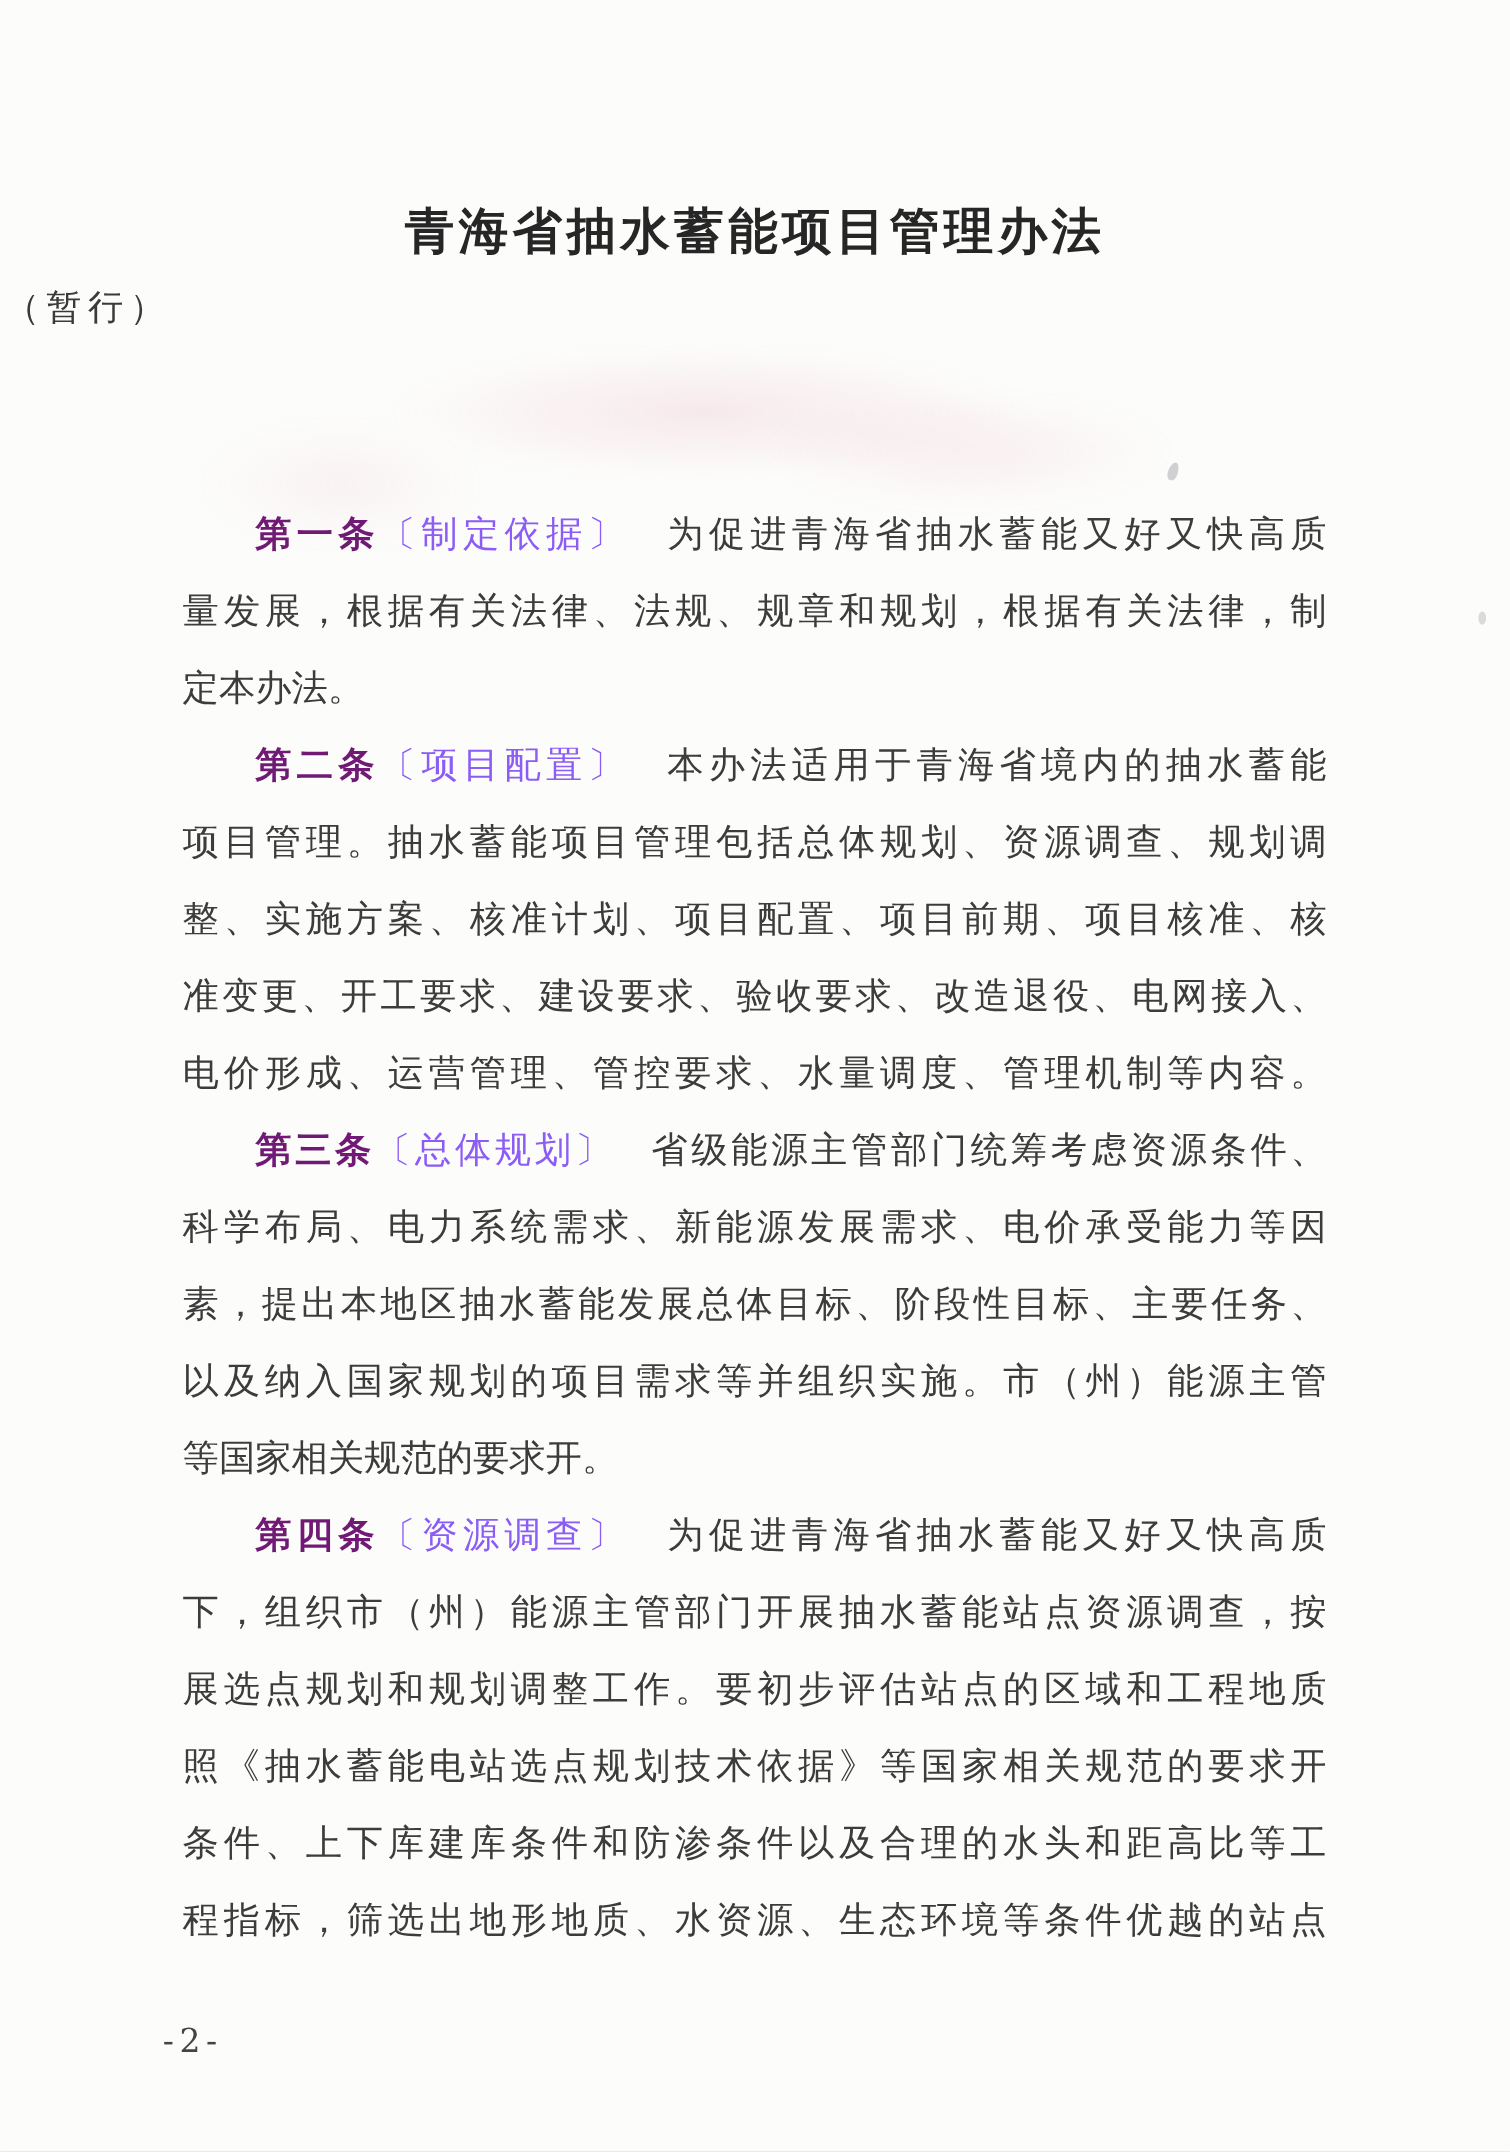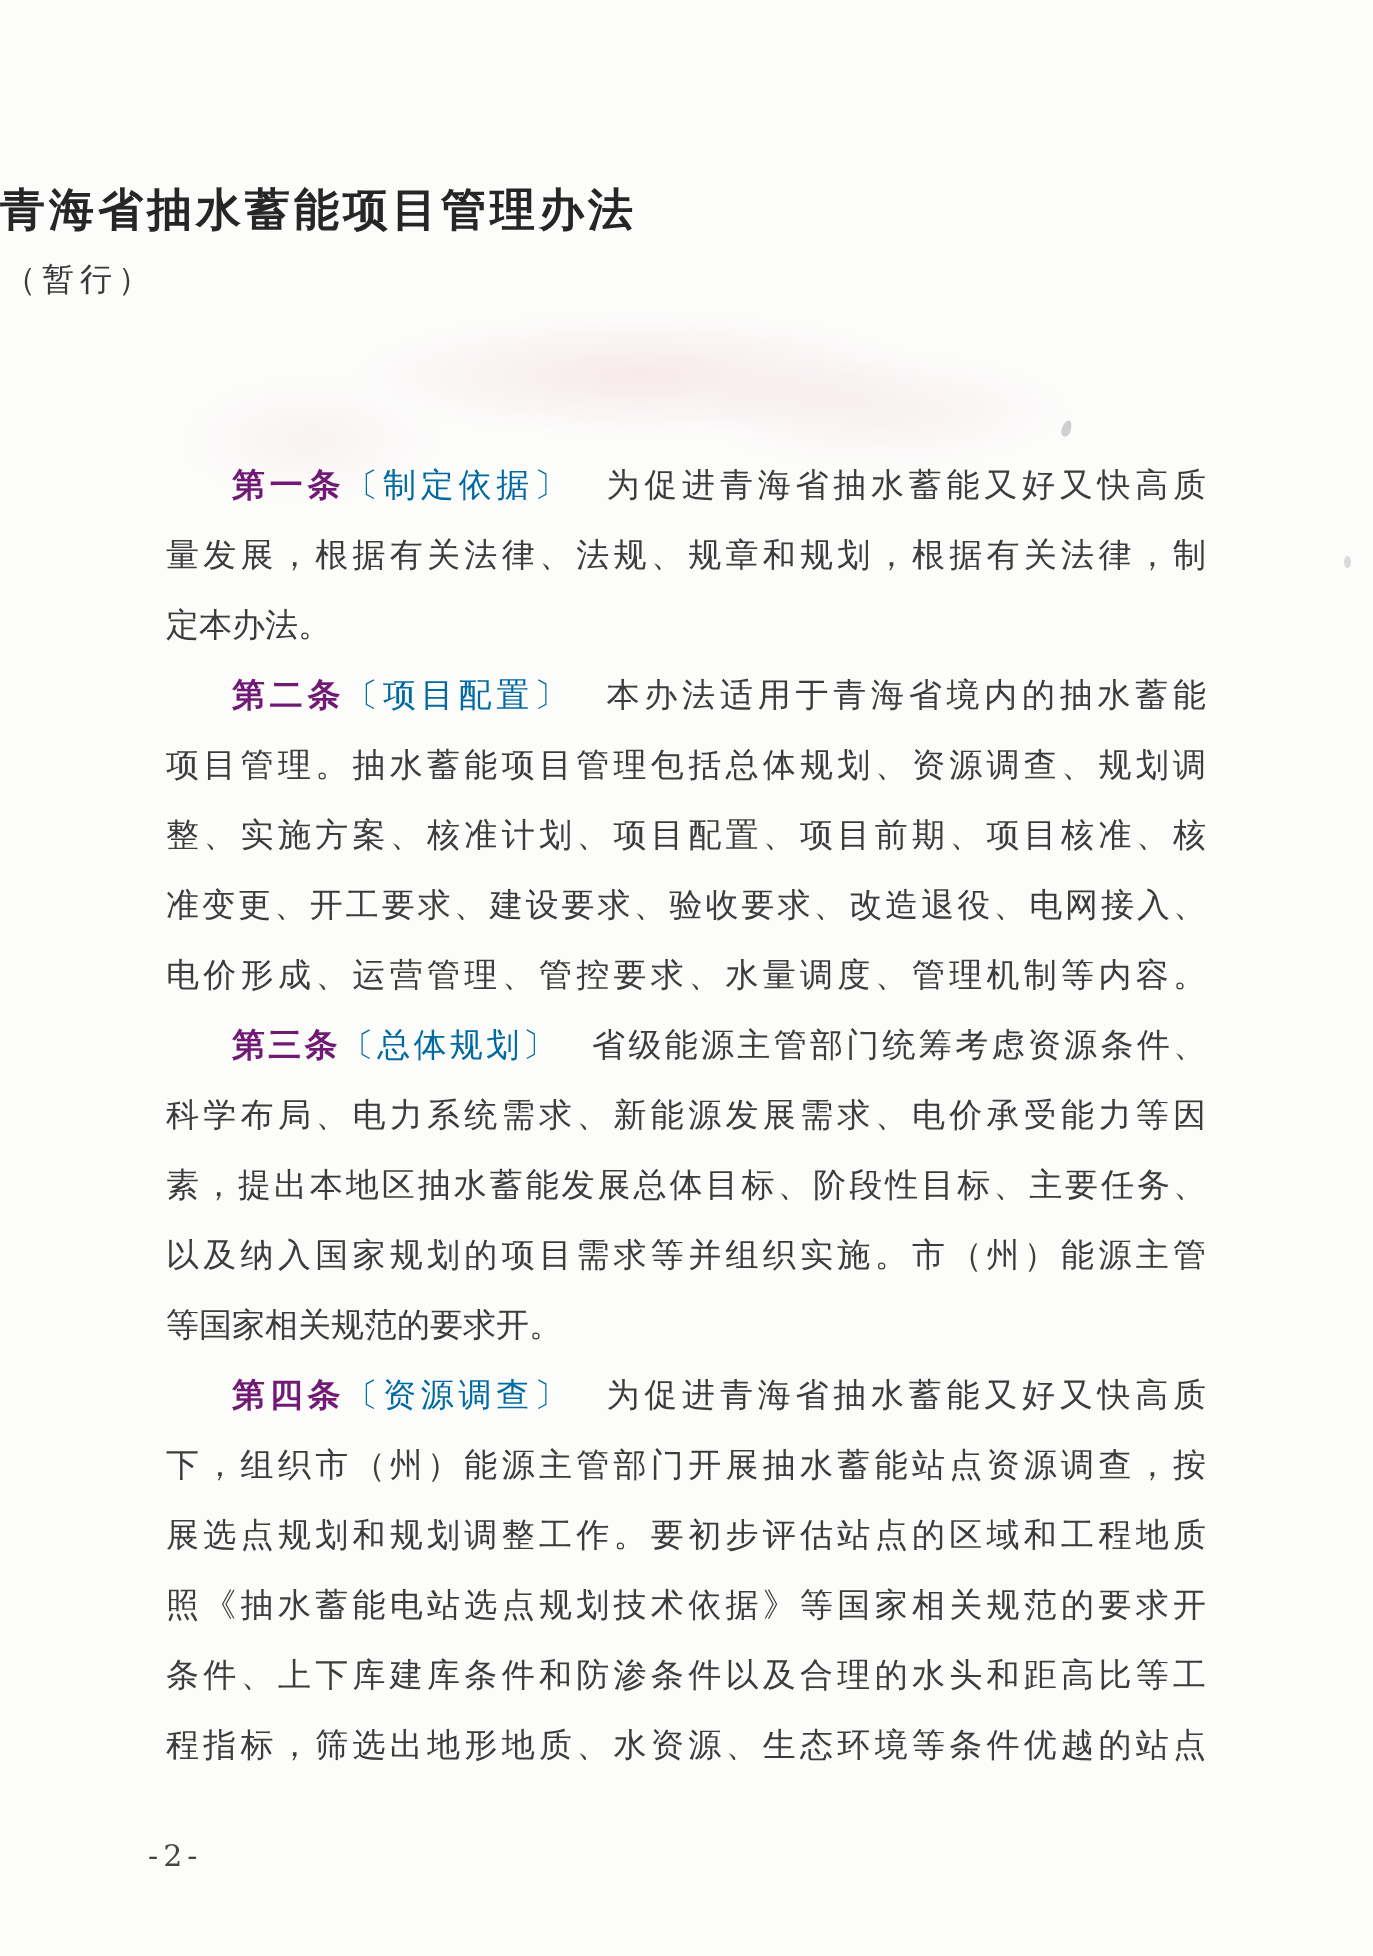--- a/index.html
+++ b/index.html
@@ -8,20 +8,21 @@
     width:1373px;height:1956px;
     margin:0 auto;
     background:#fcfcfb;
     font-family:"DejaVu Serif", serif;
     color:#3c3c3c;
     overflow:hidden;
     box-shadow:0 0 6px rgba(0,0,0,.15);
   }
   .doc-title{
     position:absolute;top:180px;left:0;width:100%;
+    text-align:center;
     font-size:45px;font-weight:bold;letter-spacing:4px;
     color:#262626;
   }
   .doc-subtitle{
     position:absolute;top:258px;left:4px;width:100%;
     text-align:left;
     font-size:32px;letter-spacing:6px;
     color:#3a3a3a;
   }
   .doc-body{
@@ -32,21 +33,21 @@
     height:70px;line-height:70px;
     font-size:33px;
     text-align:justify;
     text-align-last:justify;
     overflow:hidden;
     white-space:normal;
   }
   .line.first{padding-left:66px;}
   .line.short{text-align-last:left;}
   .art-no{font-weight:bold;color:#701a75;}
-  .art-label{color:#0369a1;}
+  .art-label{color:#8b5cf6;}
   .lead-gap{display:inline-block;width:30px;}
   .pagenum{
     position:absolute;top:1838px;left:148px;
     font-size:30px;letter-spacing:5px;color:#444;
   }
   
   .smudge-a{
     position:absolute;left:350px;top:315px;width:580px;height:120px;
     background:radial-gradient(ellipse at center, rgba(224,140,162,0.17), rgba(224,140,162,0) 70%);
     filter:blur(4px);

